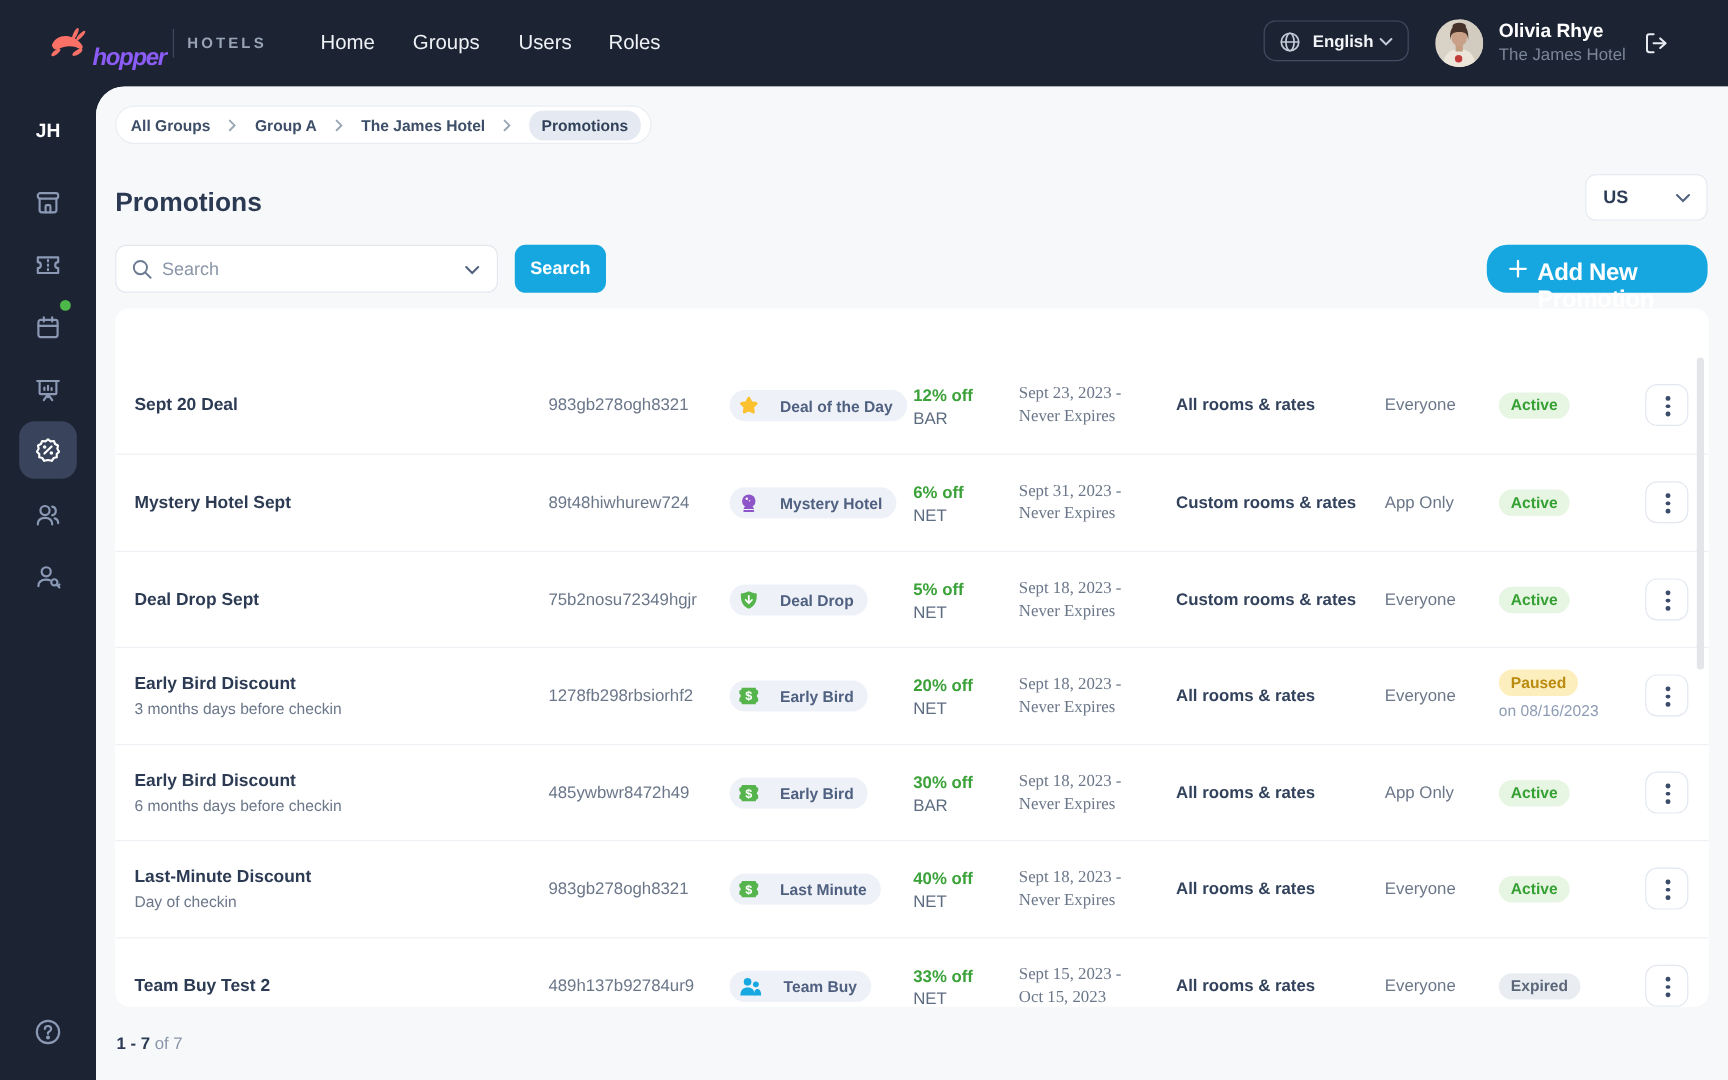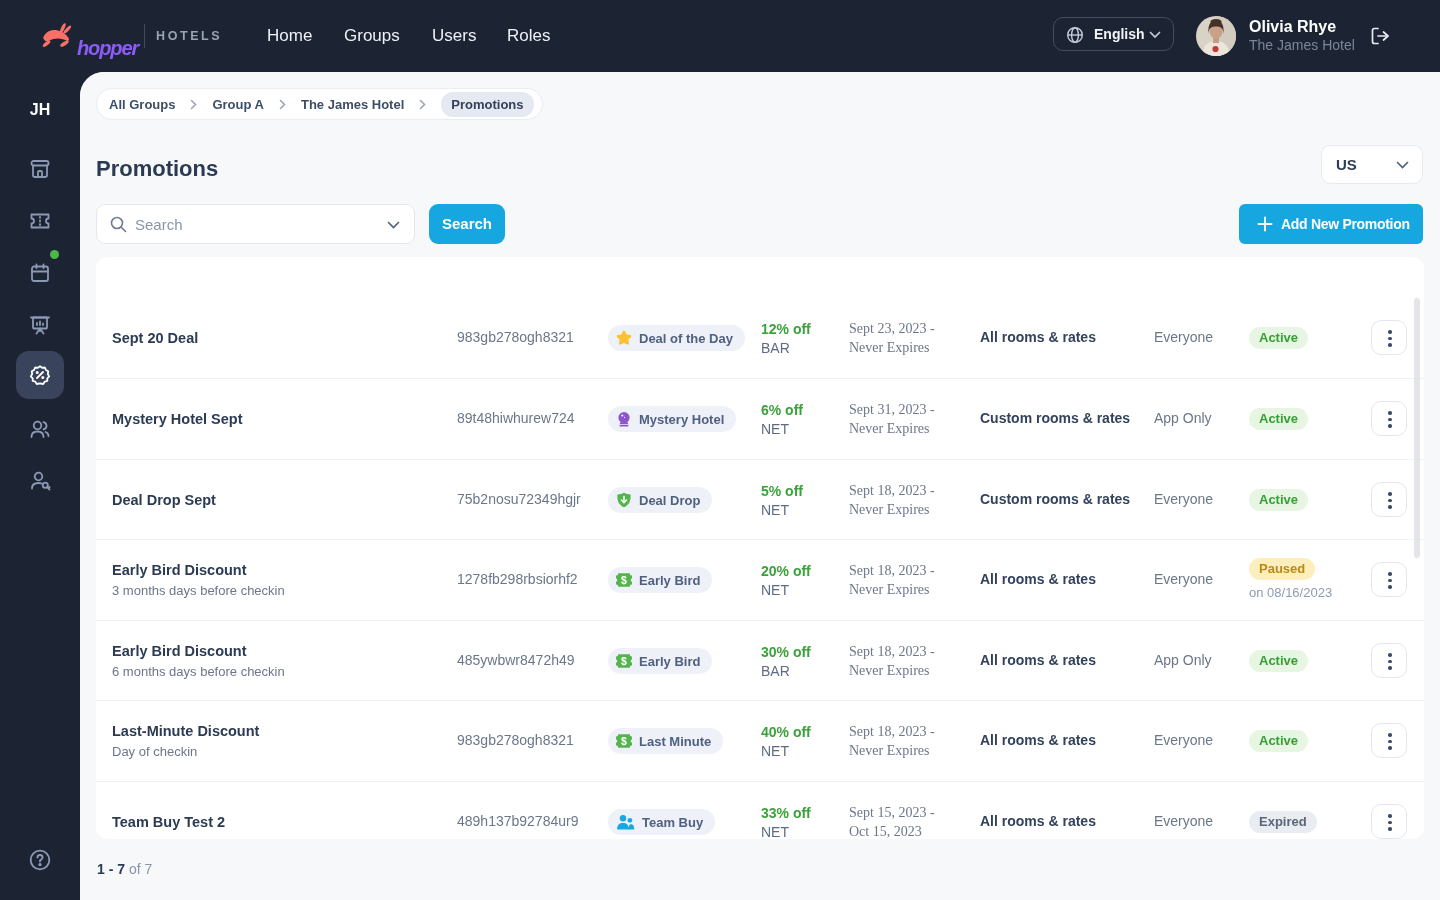--- a/index.html
+++ b/index.html
@@ -35,33 +35,33 @@
 .crumb-sep { margin:0 15px; }
 .crumb-active { background:#e5eaf2; border-radius:12px; padding:5px 10px; color:#32415a; font-size:13px; font-weight:700; }
 
 .h1 { position:absolute; left:16px; top:84px; color:#2b3a52; font-size:22px; font-weight:700; }
 .usbox { position:absolute; left:1241px; top:73px; width:102px; height:39px; background:#fff; border:1px solid #e7ebf1; border-radius:9px; }
 .usbox span { position:absolute; left:14px; top:10px; color:#2e3d56; font-size:15px; font-weight:700; }
 
 .searchbox { position:absolute; left:16px; top:132px; width:319px; height:40px; background:#fff; border:1px solid #e4e8ee; border-radius:9px; }
 .searchbox .ph { position:absolute; left:38px; top:11px; color:#8a96a8; font-size:15px; }
 .btn-search { position:absolute; left:349px; top:132px; width:76px; height:40px; background:#16a7e0; border-radius:9px; color:#fff; font-size:15px; font-weight:700; text-align:center; line-height:40px; }
-.btn-add { position:absolute; left:1159px; top:132px; width:184px; height:40px; background:#16a7e0; border-radius:6px; color:#fff; font-size:14px; font-weight:700; }
+.btn-add { position:absolute; left:1159px; top:132px; width:184px; height:40px; background:#16a7e0; border-radius:17px; color:#fff; font-size:20px; font-weight:700; }
 .btn-add span { position:absolute; left:42px; top:12px; letter-spacing:-0.3px; }
 
 
 .table { position:absolute; left:16px; top:185px; width:1328px; height:582px; background:#fff; border-radius:12px; overflow:hidden; }
 .thead { position:absolute; left:0; top:0; width:1328px; height:40px; background:#f2f4f8; border-bottom:1px solid #e9edf2; }
 .th { position:absolute; top:12px; color:#64748c; font-size:13px; font-weight:700; }
 .row { position:absolute; left:0; width:1328px; height:80px; }
 .rowline { position:absolute; left:0; width:1328px; height:1px; background:#eef1f5; }
 .name { position:absolute; left:16px; color:#2c3b53; font-size:14.5px; font-weight:700; }
 .sub { position:absolute; left:16px; color:#6b7789; font-size:13px; }
 .cid { position:absolute; left:361px; color:#6b7789; font-size:14px; }
-.badge { position:absolute; left:512px; height:26px; background:#eef1f7; border-radius:13px; display:flex; align-items:center; padding:0 12px 0 8px; gap:7px; }
+.badge { position:absolute; left:512px; height:26px; background:#eef1f7; border-radius:13px; display:flex; align-items:center; padding:0 12px 0 8px; gap:18px; }
 .badge b { color:#4f6080; font-size:13px; font-weight:700; }
 .pct { position:absolute; left:665px; color:#3ba23a; font-size:14px; font-weight:700; }
 .net { position:absolute; left:665px; color:#5e6c81; font-size:14px; }
 .d1 { position:absolute; left:753px; color:#6b7789; font-size:14px;font-family:Liberation Serif, serif; }
 .rooms { position:absolute; left:884px; color:#33425c; font-size:14px; font-weight:700; }
 .aud { position:absolute; left:1058px; color:#6b7789; font-size:14px; }
 .pill { position:absolute; left:1153px; height:22px; border-radius:11px; font-size:13px; font-weight:700; line-height:22px; padding:0 10px; }
 .pill.active { background:#e7f5e3; color:#35a033; }
 .pill.paused { background:#fdeebd; color:#bb8a10; }
 .pill.expired { background:#e9edf2; color:#5b6678; }

